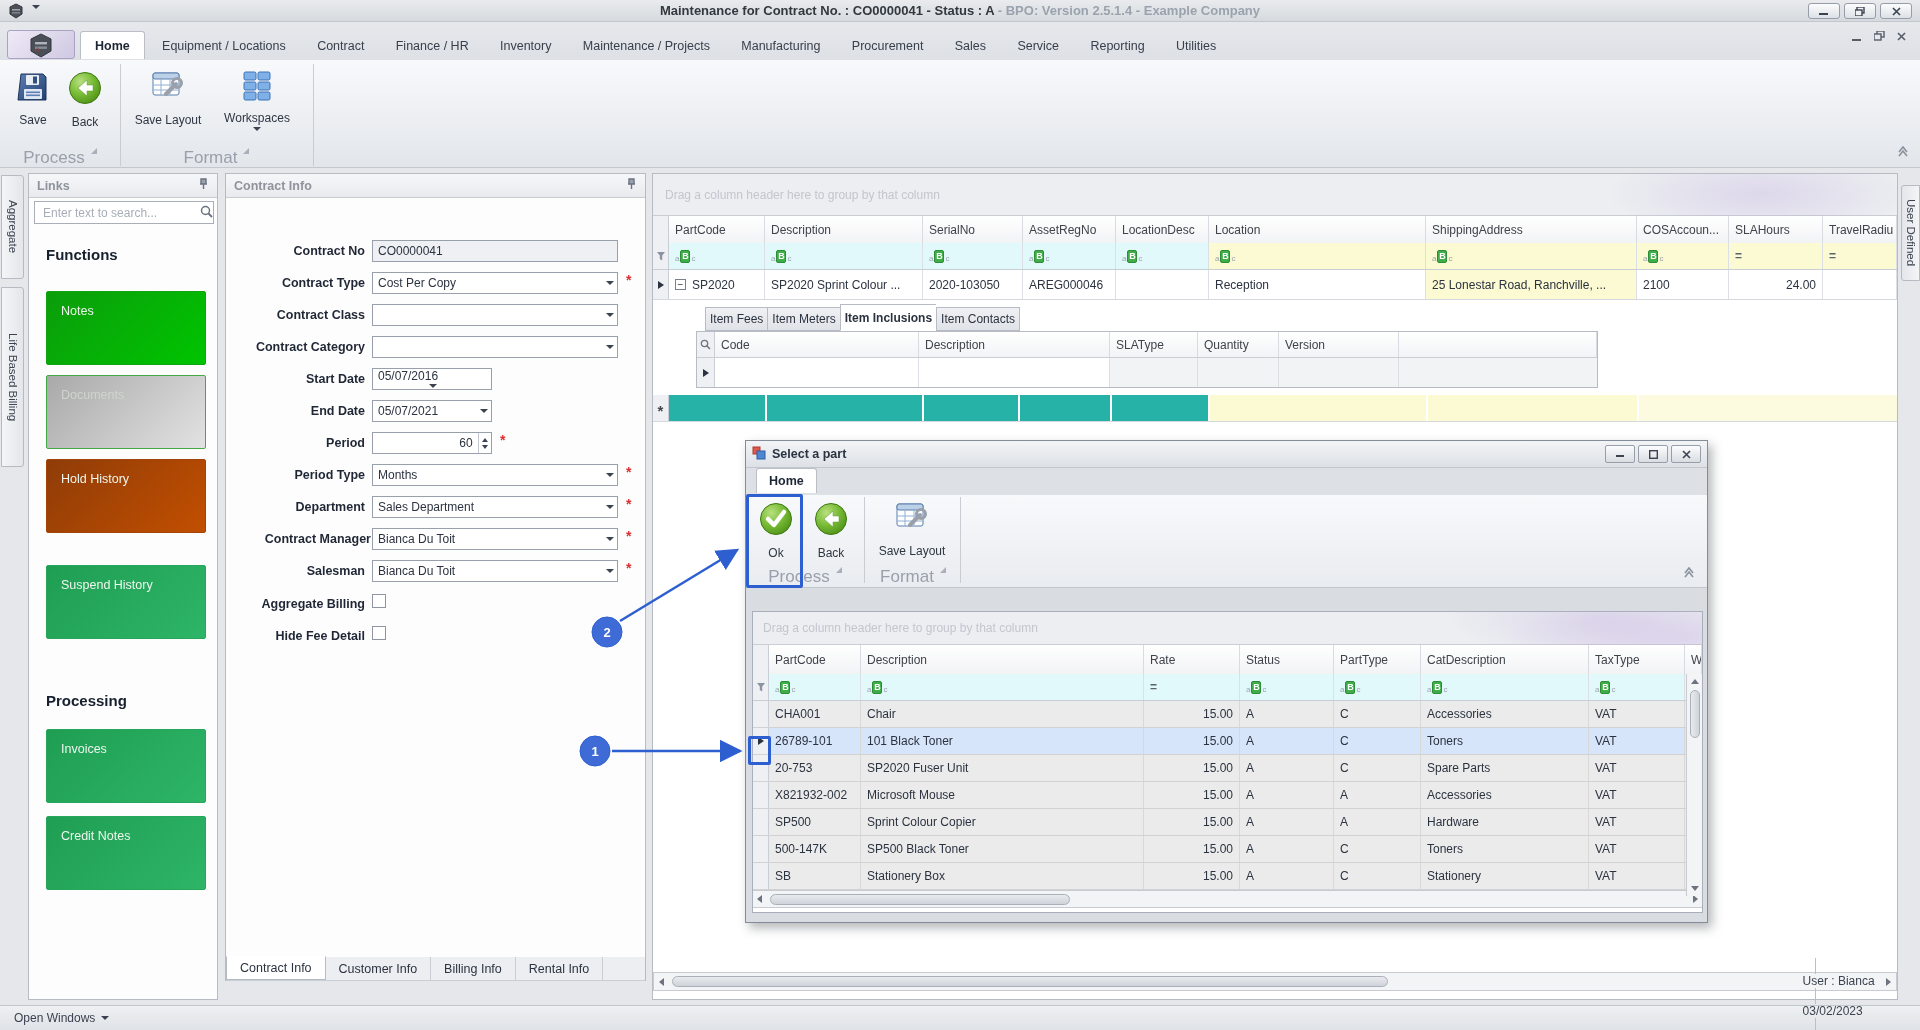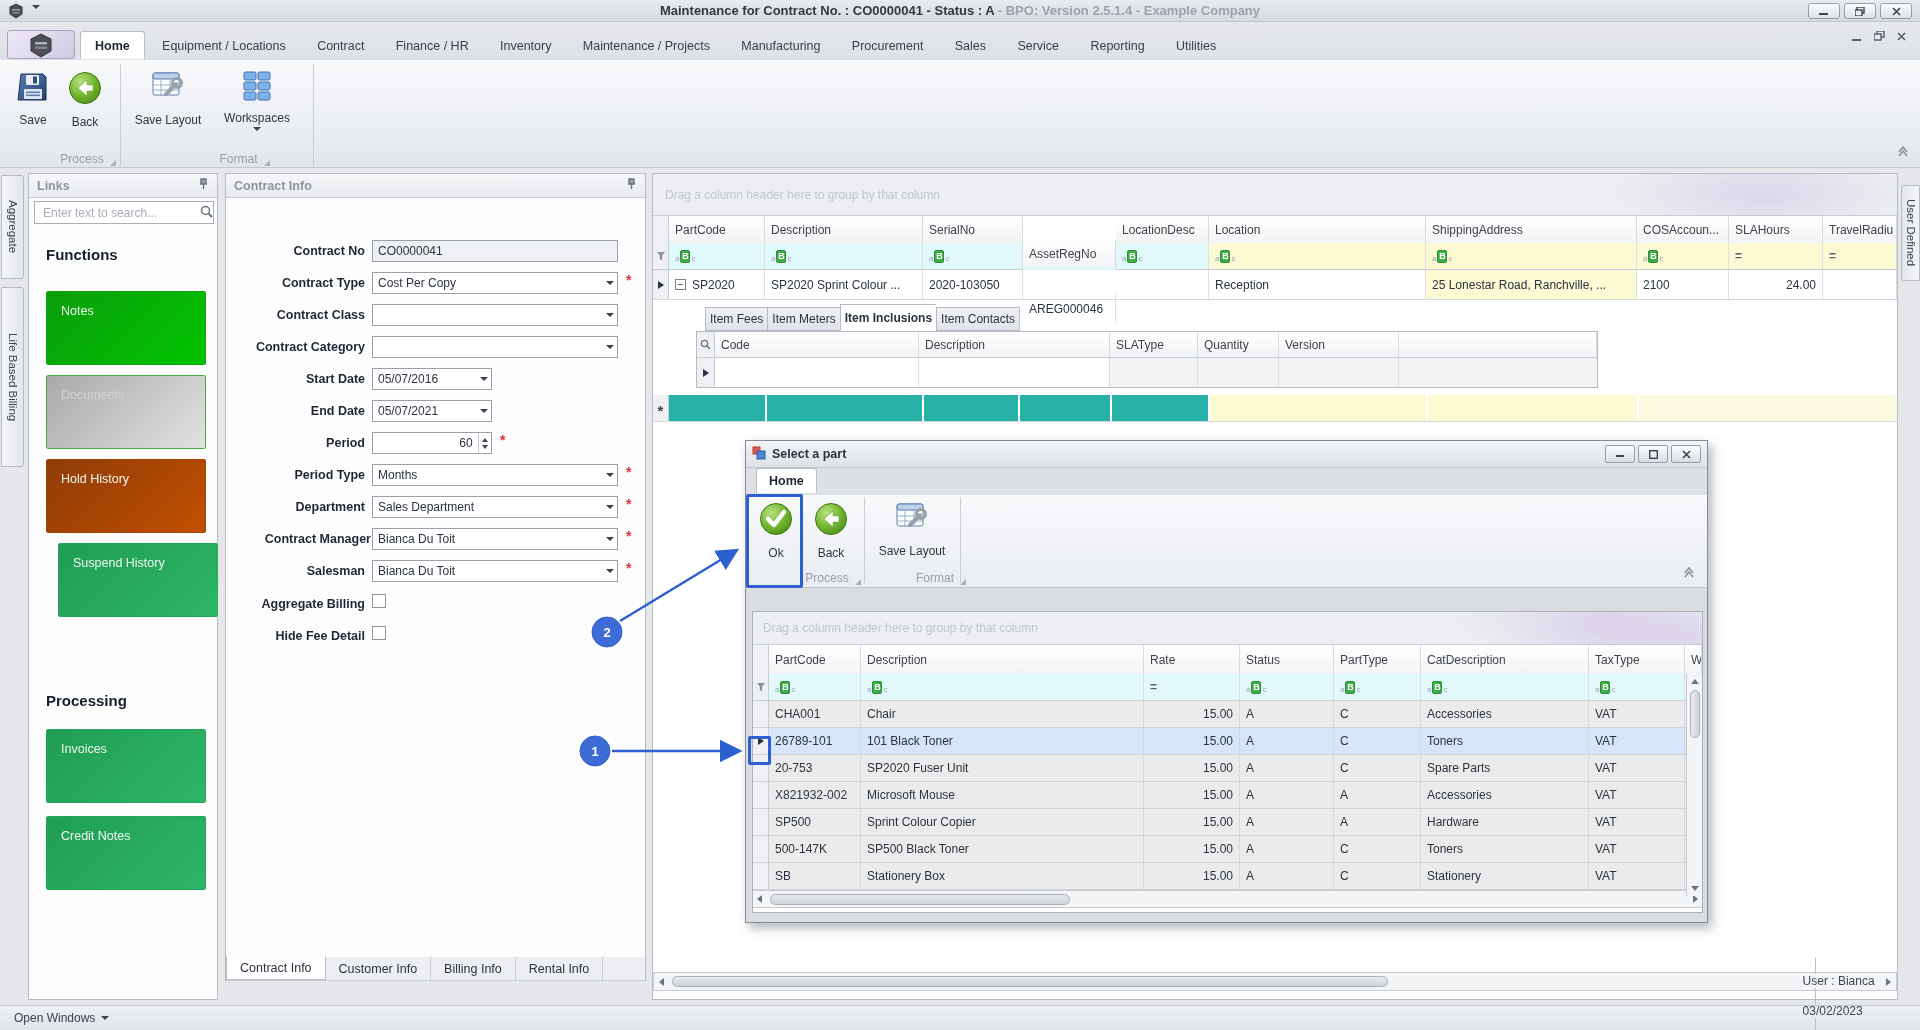--- a/index.html
+++ b/index.html
@@ -27,22 +27,22 @@
   .tabstrip{left:80px;top:31px;height:29px;white-space:nowrap;}
   .tabrow-ctrls{right:14px;top:30px;display:flex;gap:12px;align-items:center;}
 
   
   .ribbon{left:0;top:60px;width:1920px;height:108px;
     background:linear-gradient(#f8f9fb,#e9ecf0 70%,#e2e6ea);border-bottom:1px solid #c3c8cf;}
   .rb-btn{position:absolute;top:6px;width:62px;height:84px;display:flex;flex-direction:column;
     align-items:center;justify-content:flex-start;padding-top:4px;border-radius:3px;}
   .rb-btn .lbl{margin-top:7px;font-size:12px;color:#2e3642;text-align:center;line-height:13px;}
   .rb-sep{position:absolute;top:4px;width:1px;height:102px;background:#c8ccd3;}
-  .rb-grouplbl{position:absolute;top:88px;height:18px;font-size:12px;color:#9aa0ab;
-    display:flex;align-items:flex-end;justify-content:center;margin-left:28px;}
+  .rb-grouplbl{position:absolute;top:88px;height:18px;font-size:17px;color:#9aa0ab;
+    display:flex;align-items:flex-start;justify-content:center;}
   .corner{width:0;height:0;border-left:6px solid transparent;border-bottom:6px solid #aab0bb;margin-left:6px;}
   .caret-down{width:0;height:0;border-left:4px solid transparent;border-right:4px solid transparent;border-top:4px solid #3c4350;}
 
   
   .vtab{background:linear-gradient(90deg,#f4f5f7,#e3e6ea);border:1px solid #b6bbc3;
     writing-mode:vertical-rl;font-size:11.5px;color:#3c4350;display:flex;align-items:center;justify-content:center;
     padding:8px 2px;border-radius:0 3px 3px 0;}
   .vtab.right{border-radius:3px 0 0 3px;background:linear-gradient(270deg,#f4f5f7,#e3e6ea);}
 
   
@@ -92,21 +92,21 @@
   .abc b{background:#3fae49;color:#fff;border-radius:2px;font-size:9px;width:10px;height:13px;
     display:inline-flex;align-items:center;justify-content:center;border:1px solid #2d8c36;}
   .eq{font-weight:bold;color:#5a6470;font-size:12px;}
   .expandbox{width:11px;height:11px;border:1px solid #7a8088;display:inline-flex;align-items:center;justify-content:center;
     font-size:10px;line-height:9px;color:#2b3340;background:#fff;margin-right:6px;flex:none;}
 
   .row-line{display:flex;border-bottom:1px solid #d5d8dd;background:#fff;}
 
   
   .og-ind{width:16px;flex:none;} .og-c1{width:96px;flex:none;} .og-c2{width:158px;flex:none;}
-  .og-c3{width:100px;flex:none;} .og-c4{width:93px;flex:none;margin-top:24px;} .og-c5{width:93px;flex:none;}
+  .og-c3{width:100px;flex:none;} .og-c4{width:93px;flex:none;} .og-c5{width:93px;flex:none;}
   .og-c6{width:217px;flex:none;} .og-c7{width:211px;flex:none;} .og-c8{width:92px;flex:none;}
   .og-c9{width:94px;flex:none;} .og-c10{flex:1;}
 
   
   .sg-i{width:18px;flex:none;} .sg-c1{width:204px;flex:none;} .sg-c2{width:191px;flex:none;}
   .sg-c3{width:88px;flex:none;} .sg-c4{width:81px;flex:none;} .sg-c5{width:120px;flex:none;} .sg-f{flex:1;}
 
   
   .dtab{display:inline-flex;align-items:center;height:24px;padding:0 4px;font-size:12px;color:#2b3340;
     background:linear-gradient(#f0f1f4,#dfe2e7);border:1px solid #b7bcc4;border-right:none;}
@@ -340,21 +340,21 @@
         <svg width="13" height="13">
             <circle cx="5.5" cy="5.5" r="4" fill="none" stroke="#6b7280" stroke-width="1.5"></circle>
             <path d="M8.5 8.5 L12 12" stroke="#6b7280" stroke-width="1.8"></path>
           </svg>
       </span>
     </div>
     <div class="side-hd" style="top:72px;">Functions</div>
     <div class="lnk-btn lnk-green-bright" style="top:117px;">Notes</div>
     <div class="lnk-btn lnk-disabled" style="top:201px;">Documents</div>
     <div class="lnk-btn lnk-orange" style="top:285px;">Hold History</div>
-    <div class="lnk-btn lnk-green" style="top:369px;margin-left:12px;">Suspend History</div>
+    <div class="lnk-btn lnk-green" style="top:391px;">Suspend History</div>
     <div class="side-hd" style="top:518px;">Processing</div>
     <div class="lnk-btn lnk-green" style="top:555px;">Invoices</div>
     <div class="lnk-btn lnk-green" style="top:642px;">Credit Notes</div>
   </div>
 
   <div class="abs panel" style="left:225px;top:173px;width:421px;height:808px;">
     <div class="panel-hd">
       <span>Contract Info</span>
       <span class="pin">
         <svg width="12" height="12">
@@ -388,21 +388,21 @@
 
   <div class="abs flabel" style="left:225px;top:340px;">Contract Category</div>
   <div class="abs fctl" style="left:372px;top:336px;width:246px;">
     <input readonly="" style="">
     <span class="combo-btn">
         <span class="caret-down"></span>
       </span>
   </div>
 
   <div class="abs flabel" style="left:225px;top:372px;">Start Date</div>
-  <div class="abs fctl" style="left:372px;top:368px;width:120px;">
+  <div class="abs fctl" style="left:372px;top:368px;width:120px;flex-direction:column;">
     <input readonly="" value="05/07/2016" style="">
     <span class="combo-btn">
         <span class="caret-down"></span>
       </span>
   </div>
 
   <div class="abs flabel" style="left:225px;top:404px;">End Date</div>
   <div class="abs fctl" style="left:372px;top:400px;width:120px;">
     <input readonly="" value="05/07/2021" style="">
     <span class="combo-btn">

